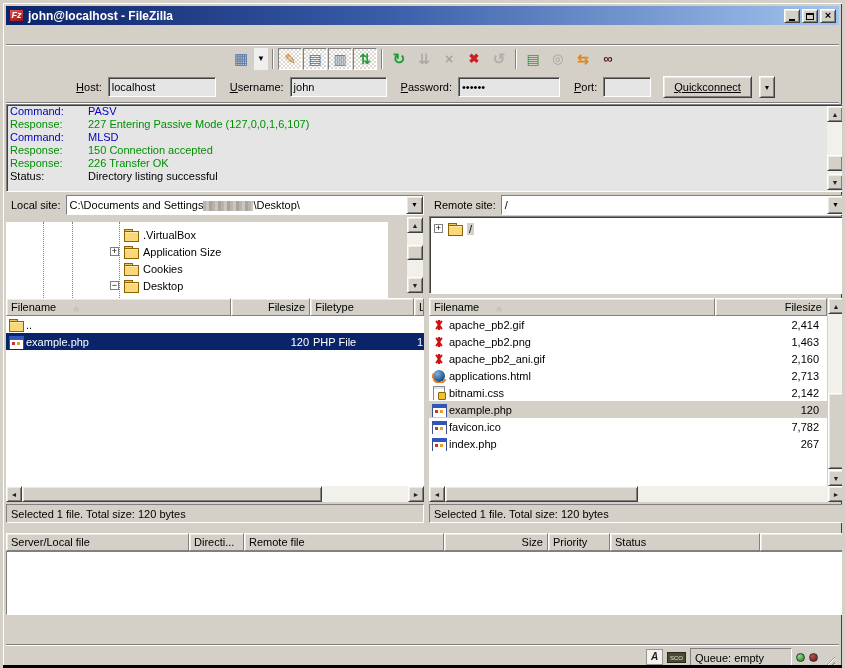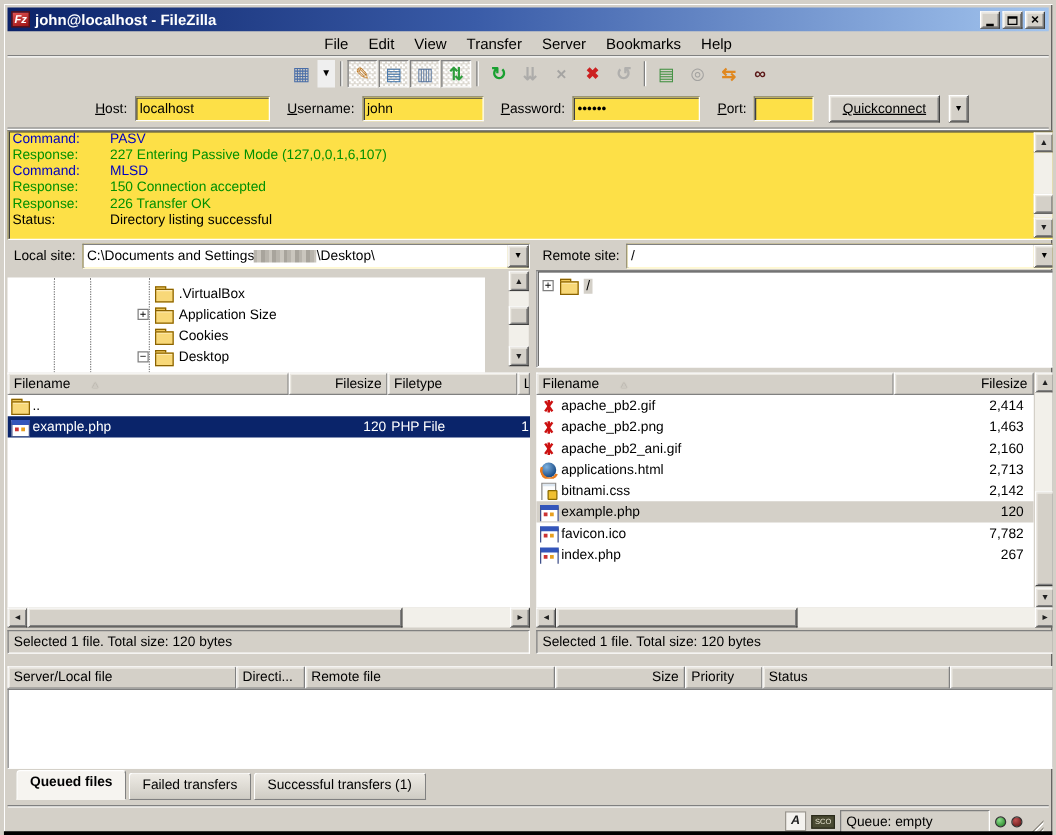--- a/index.html
+++ b/index.html
@@ -3,21 +3,21 @@
 <meta charset="utf-8">
 <style>
   html,body{margin:0;padding:0;background:#d4d0c8;}
   *{box-sizing:border-box;}
   body{font-family:"Liberation Sans","DejaVu Sans",sans-serif;font-size:11px;color:#000;}
   .win{position:relative;width:845px;height:668px;background:#d4d0c8;
        border-left:3px solid #d4d0c8;border-right:3px solid #d4d0c8;border-top:3px solid #d4d0c8;
        box-shadow:inset 1px 1px 0 #fff, inset -1px -1px 0 #404040;overflow:hidden;}
   .abs{position:absolute;justify-content:center;}
   .raised{border:1px solid;border-color:#ffffff #404040 #404040 #ffffff;box-shadow:inset 1px 1px 0 #ece9e2, inset -1px -1px 0 #808080;background:#d4d0c8;}
-  .sunken{border:1px solid;border-color:#808080 #ffffff #ffffff #808080;box-shadow:inset 1px 1px 0 #404040;background:#fde047;}
+  .sunken{border:1px solid;border-color:#808080 #ffffff #ffffff #808080;box-shadow:inset 1px 1px 0 #404040;background:#e5e5e5;}
   .groove{border-top:1px solid #808080;border-bottom:1px solid #ffffff;height:0;}
 
   
   .titlebar{left:3px;top:3px;right:3px;height:19px;background:linear-gradient(90deg,#0b2268,#3a5ca8 45%,#a2c4ee);
             display:flex;align-items:center;padding:0 3px;color:#fff;font-weight:bold;font-size:12px;}
   .fz-icon{width:15px;height:13px;background:linear-gradient(160deg,#e05353,#9c1212);border:1px solid #5f0c0c;
            color:#fff;font-size:9px;font-weight:bold;font-style:italic;line-height:11px;text-align:center;margin-right:4px;flex:0 0 15px;}
   .winbtns{margin-left:auto;display:flex;gap:2px;}
   .wbtn{width:16px;height:14px;font-size:9px;line-height:12px;text-align:center;font-weight:bold;color:#000;padding:0;}
   .wbtn .minglyph{display:block;width:6px;height:2px;background:#000;margin:8px auto 0;}
@@ -133,21 +133,21 @@
   .tab{position:absolute;height:22px;padding:3px 10px 0 10px;background:linear-gradient(#eeebe5,#cfccc4);
        border:1px solid;border-color:#ffffff #808080 #808080 #ffffff;border-radius:3px 3px 0 0;white-space:nowrap;}
   .tab.active{background:#f6f4f0;font-weight:bold;height:24px;z-index:2;border-bottom-color:#f6f4f0;}
 
   
   .statusbar{left:3px;right:3px;top:641px;height:24px;border-top:1px solid #808080;box-shadow:0 1px 0 #fff inset;
              display:flex;align-items:center;justify-content:flex-end;gap:4px;padding:1px 4px 0 4px;}
   .sb-ascii{width:17px;height:16px;background:#f4f2ee;border:1px solid #9a968e;font-size:10px;font-style:italic;font-weight:bold;
             text-align:center;line-height:14px;color:#202020;}
   .sb-speed{width:19px;height:11px;background:#4a4a32;border:1px solid #2a2a1a;color:#e8e4d0;font-size:6px;line-height:10px;text-align:center;letter-spacing:0;}
-  .sb-queue{width:120px;height:18px;padding:3px 4px 0 4px;background:#d4d0c8;border:1px solid;border-color:#808080 #fff #fff #808080;}
+  .sb-queue{width:102px;height:18px;padding:3px 4px 0 4px;background:#d4d0c8;border:1px solid;border-color:#808080 #fff #fff #808080;}
   .led{width:9px;height:9px;border-radius:50%;border:1px solid #333;}
   .led.green{background:radial-gradient(circle at 35% 30%,#8ae08a,#1e7a1e);}
   .led.red{background:radial-gradient(circle at 35% 30%,#c05050,#5a1212);}
   .grip{width:13px;height:13px;align-self:flex-end;
         background:repeating-linear-gradient(135deg,#d4d0c8 0 2px,#9a968e 2px 3px,#ffffff 3px 4px);
         clip-path:polygon(100% 0,100% 100%,0 100%);}
   .bottomedge{position:absolute;left:0;right:0;bottom:0;height:3px;background:#000;}
 </style>
 </head>
 <body>
@@ -161,29 +161,20 @@
       <button class="wbtn raised">
           <span class="minglyph"></span>
         </button>
       <button class="wbtn raised">
           <span class="maxglyph"></span>
         </button>
       <button class="wbtn raised"><span class="xglyph">×</span></button>
     </span>
   </div>
 
-  <div class="abs menubar">
-    <span class="menu-item">File</span>
-      <span class="menu-item">Edit</span>
-      <span class="menu-item">View</span>
-      <span class="menu-item">Transfer</span>
-      <span class="menu-item">Server</span>
-      <span class="menu-item">Bookmarks</span>
-      <span class="menu-item">Help</span>
-  </div>
   <div class="abs groove menusep"></div>
 
   <div class="abs toolbar">
     <button class="tbtn">
         <span class="g-sitemgr">▦</span>
       </button>
     <button class="tb-drop">▼</button>
     <span class="tbsep"></span>
     <button class="tbtn pressed">
         <span class="g-log">✎</span>
@@ -443,25 +434,20 @@
     <span class="hcell" style="width:183px">Server/Local file</span>
     <span class="hcell" style="width:55px">Directi...</span>
     <span class="hcell" style="width:200px">Remote file</span>
     <span class="hcell r" style="width:104px">Size</span>
     <span class="hcell" style="width:62px">Priority</span>
     <span class="hcell" style="width:150px">Status</span>
     <span class="hcell" style="flex:1"></span>
   </div>
   <div class="abs queuebody sunken" style="left:3px;top:548px;width:839px;height:64px;box-shadow:none"></div>
 
-  <div class="abs" style="left:3px;top:613px;width:839px;height:26px">
-    <span class="tab active" style="left: 7px; top: 0px;">Queued files</span>
-      <span class="tab" style="left: 97px; top: 2px;">Failed transfers</span>
-      <span class="tab" style="left: 197px; top: 2px;">Successful transfers (1)</span>
-  </div>
 
   <div class="abs statusbar">
     <span class="sb-ascii">A</span>
     <span class="sb-speed">SCO</span>
     <span class="sb-queue">Queue: empty</span>
     <span class="led green"></span>
     <span class="led red"></span>
     <span class="grip"></span>
   </div>
 

